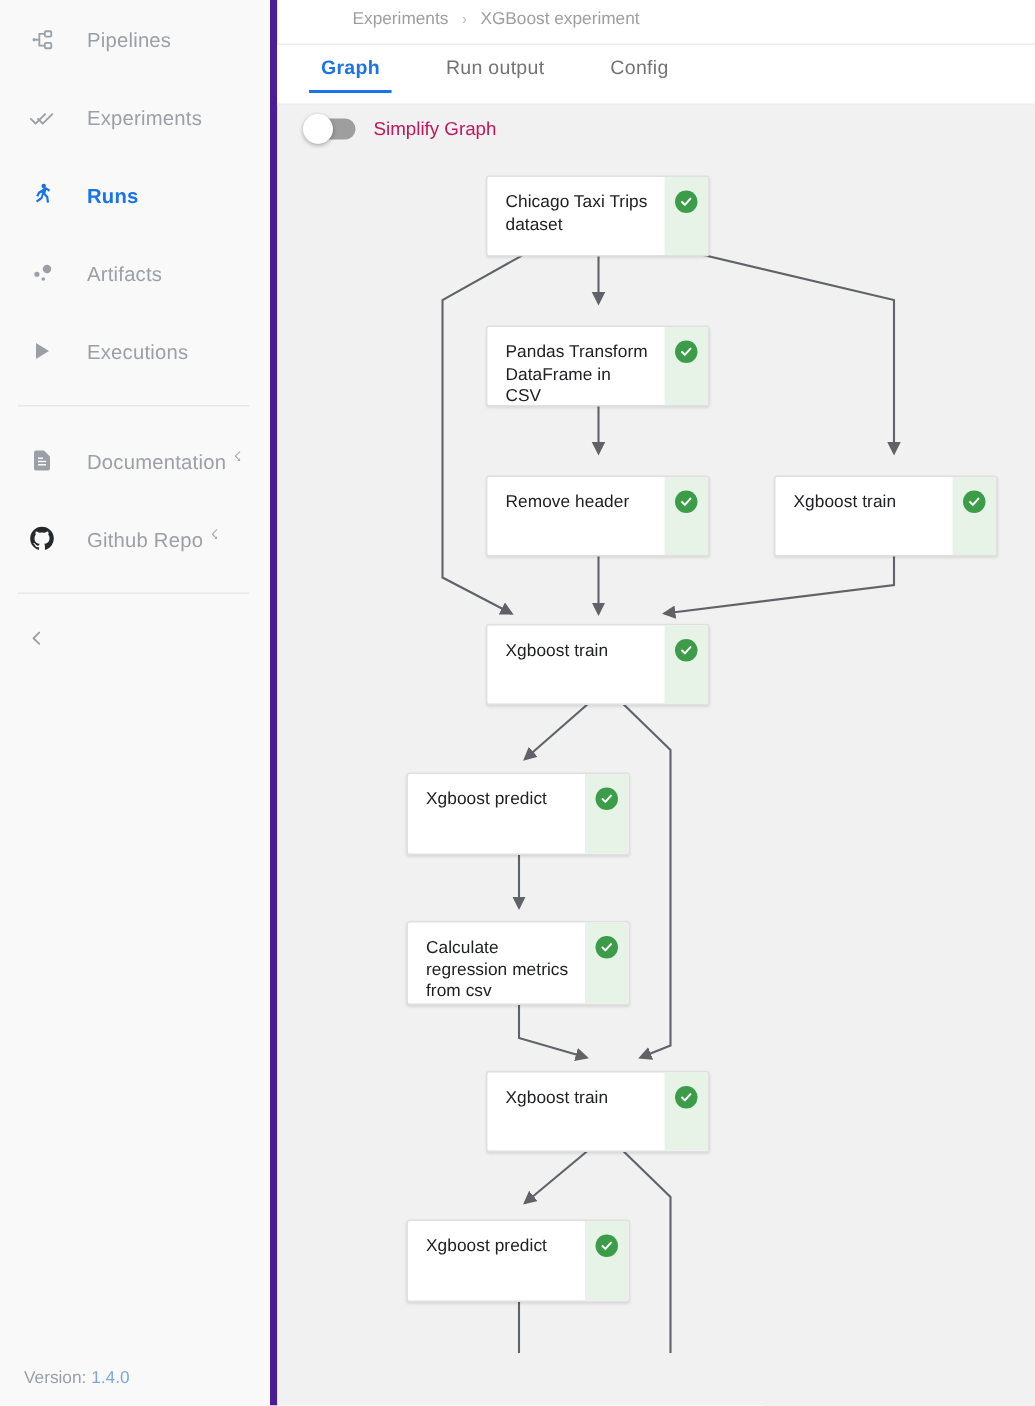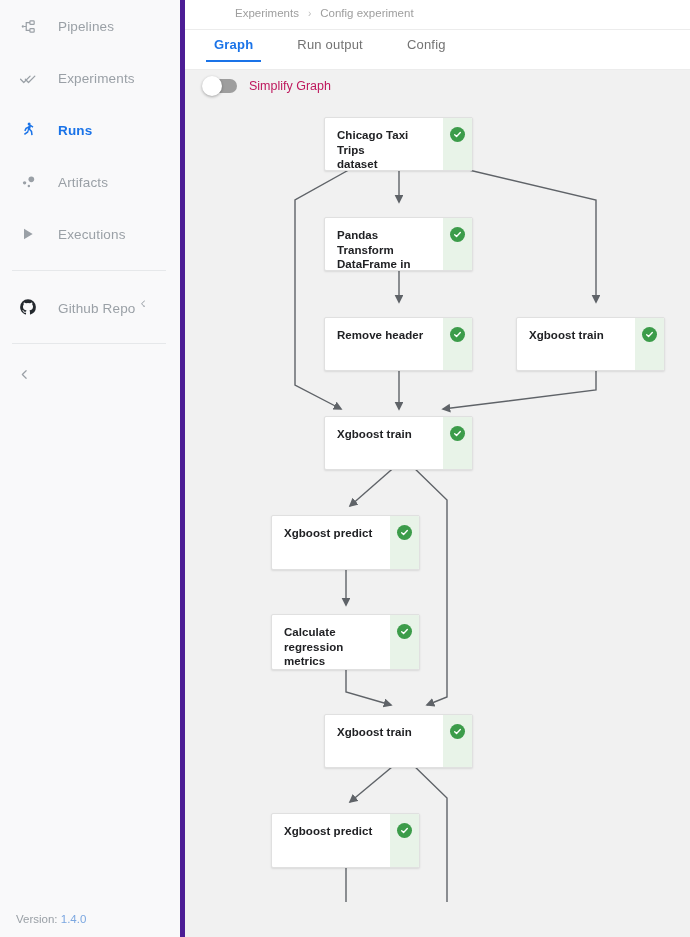--- a/index.html
+++ b/index.html
@@ -196,21 +196,21 @@
     display: flex;
     overflow: hidden;
     cursor: pointer;
   }
   .node-body {
     flex: 1 1 auto;
     padding: 10px 10px 0 12px;
     font-size: 11.5px;
     line-height: 14.5px;
     color: #202124;
-    font-weight: bold;
+    font-weight: normal;
     letter-spacing: .05px;
   }
   .node-status {
     flex: 0 0 29px;
     background: #e8f3e8;
     display: flex;
     justify-content: center;
     padding-top: 9px;
   }
   .check-badge {
@@ -275,20 +275,28 @@
       <span class="nav-icon">
         <svg width="16" height="16" viewBox="0 0 24 24" fill="currentColor">
           <path d="M6 4l13 8-13 8z"></path>
         </svg>
       </span>
       <span class="nav-label">Executions</span>
     </div>
 
     <div class="sidebar-divider"></div>
 
+    <div class="nav-item">
+      <span class="nav-icon">
+        <svg width="16" height="16" viewBox="0 0 24 24" fill="currentColor">
+          <path d="M14 2H6a2 2 0 00-2 2v16a2 2 0 002 2h12a2 2 0 002-2V8l-6-6zm-6 7h5v1.6H8V9zm8 8H8v-1.6h8V17zm0-3.2H8v-1.6h8v1.6z"></path>
+        </svg>
+      </span>
+      <span class="nav-label"><span>Documentation</span><span class="nav-external">☇</span></span>
+    </div>
 
     <div class="nav-item">
       <span class="nav-icon" style="color:#24292e">
         <svg width="18" height="18" viewBox="0 0 24 24" fill="currentColor">
           <path d="M12 1.5A10.5 10.5 0 001.5 12c0 4.64 3 8.57 7.18 9.96.52.1.71-.23.71-.5v-1.76c-2.92.64-3.54-1.4-3.54-1.4-.48-1.22-1.17-1.55-1.17-1.55-.95-.65.07-.64.07-.64 1.06.08 1.61 1.09 1.61 1.09.94 1.6 2.46 1.14 3.06.87.1-.68.37-1.14.67-1.4-2.33-.27-4.78-1.17-4.78-5.18 0-1.15.41-2.08 1.08-2.82-.11-.27-.47-1.34.1-2.8 0 0 .88-.28 2.88 1.08a9.9 9.9 0 015.25 0c2-1.36 2.88-1.08 2.88-1.08.57 1.46.21 2.53.11 2.8.67.74 1.07 1.67 1.07 2.82 0 4.02-2.45 4.9-4.79 5.16.38.33.71.97.71 1.96v2.9c0 .28.19.61.72.5A10.51 10.51 0 0022.5 12 10.5 10.5 0 0012 1.5z"></path>
         </svg>
       </span>
       <span class="nav-label"><span>Github Repo</span><span class="nav-external">☇</span></span>
     </div>
 
@@ -308,21 +316,21 @@
     </div>
   </div>
 
   <div id="main">
 
     <div id="topbar">
 
       <div id="breadcrumb">
         <span class="crumb">Experiments</span>
         <span class="crumb-sep">›</span>
-        <span class="crumb">Config experiment</span>
+        <span class="crumb">XGBoost experiment</span>
       </div>
 
 
       <div id="topbar-rule"></div>
 
       <div id="tabs">
         <div class="tab active">Graph</div>
         <div class="tab">Run output</div>
         <div class="tab">Config</div>
       </div>

